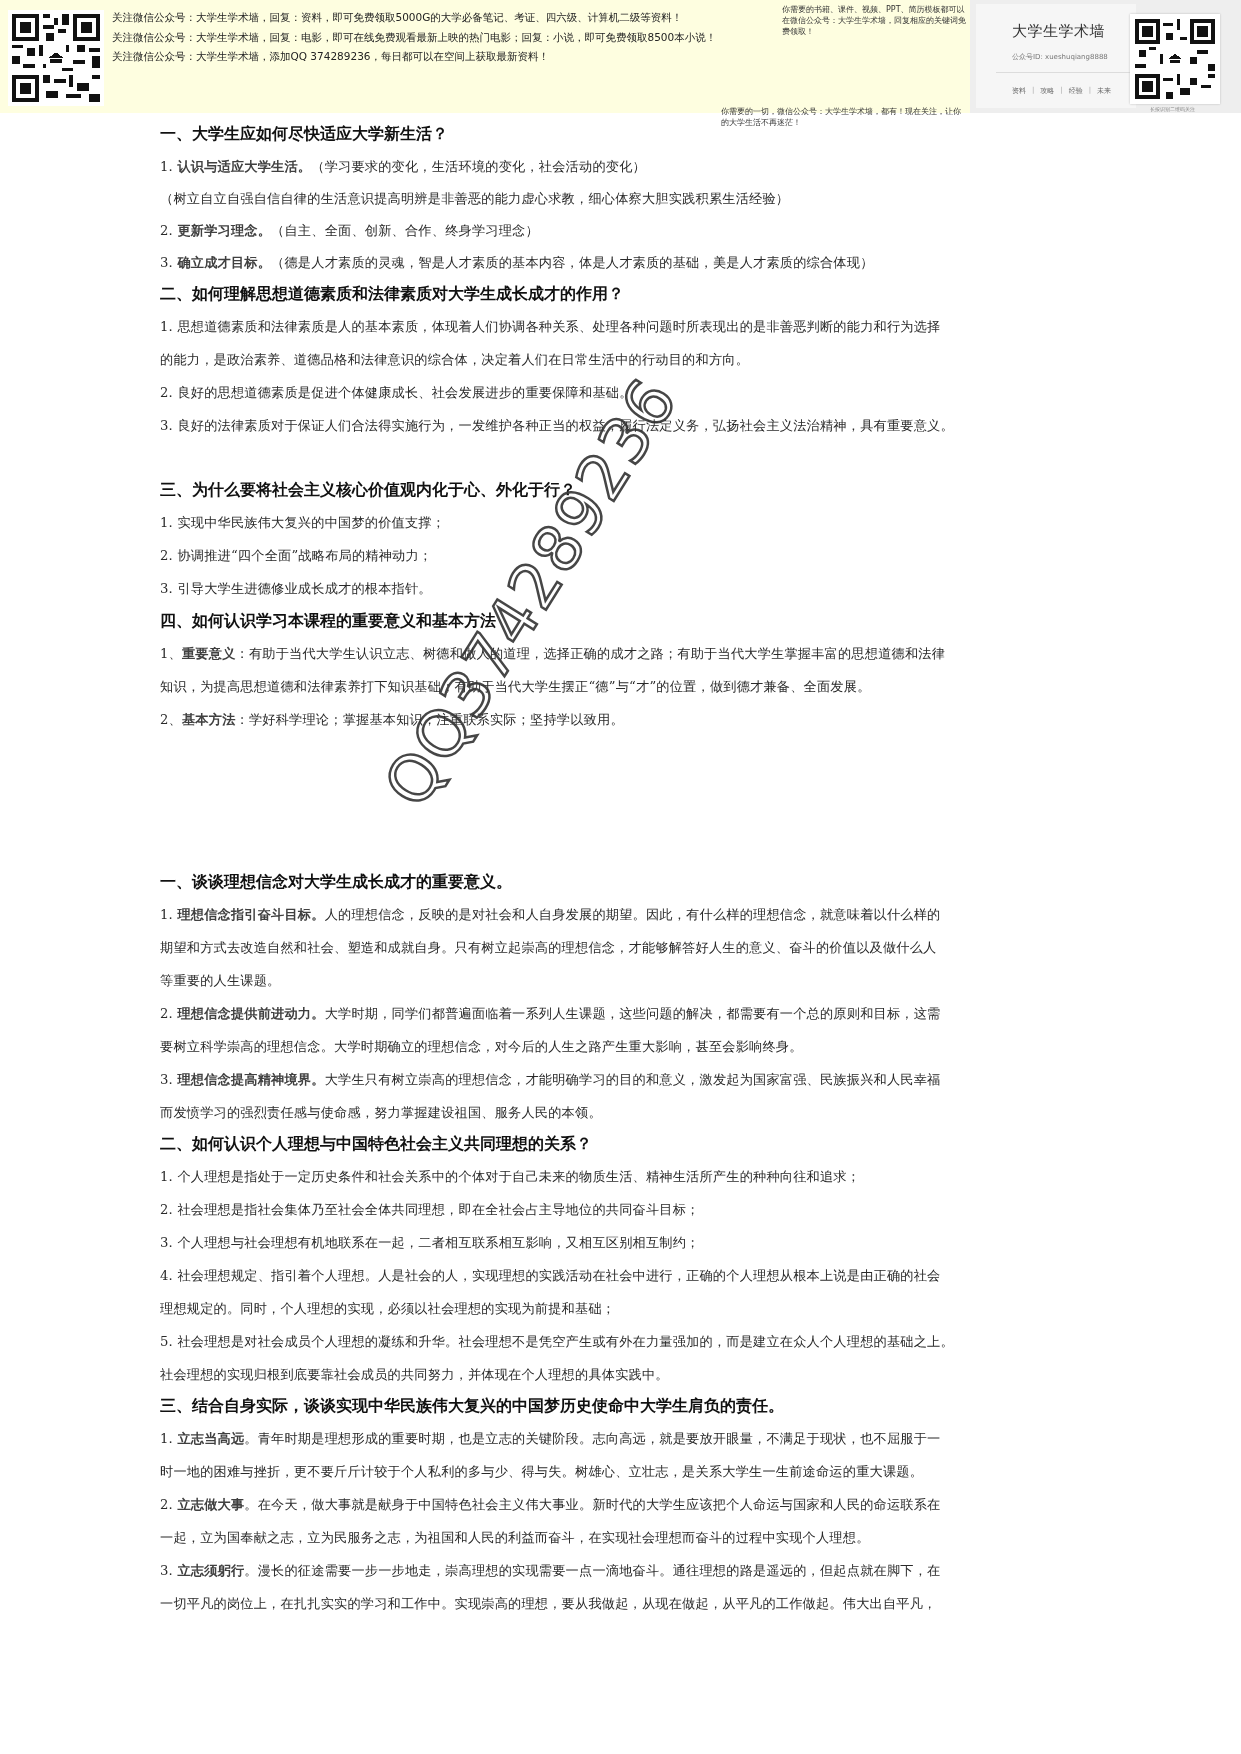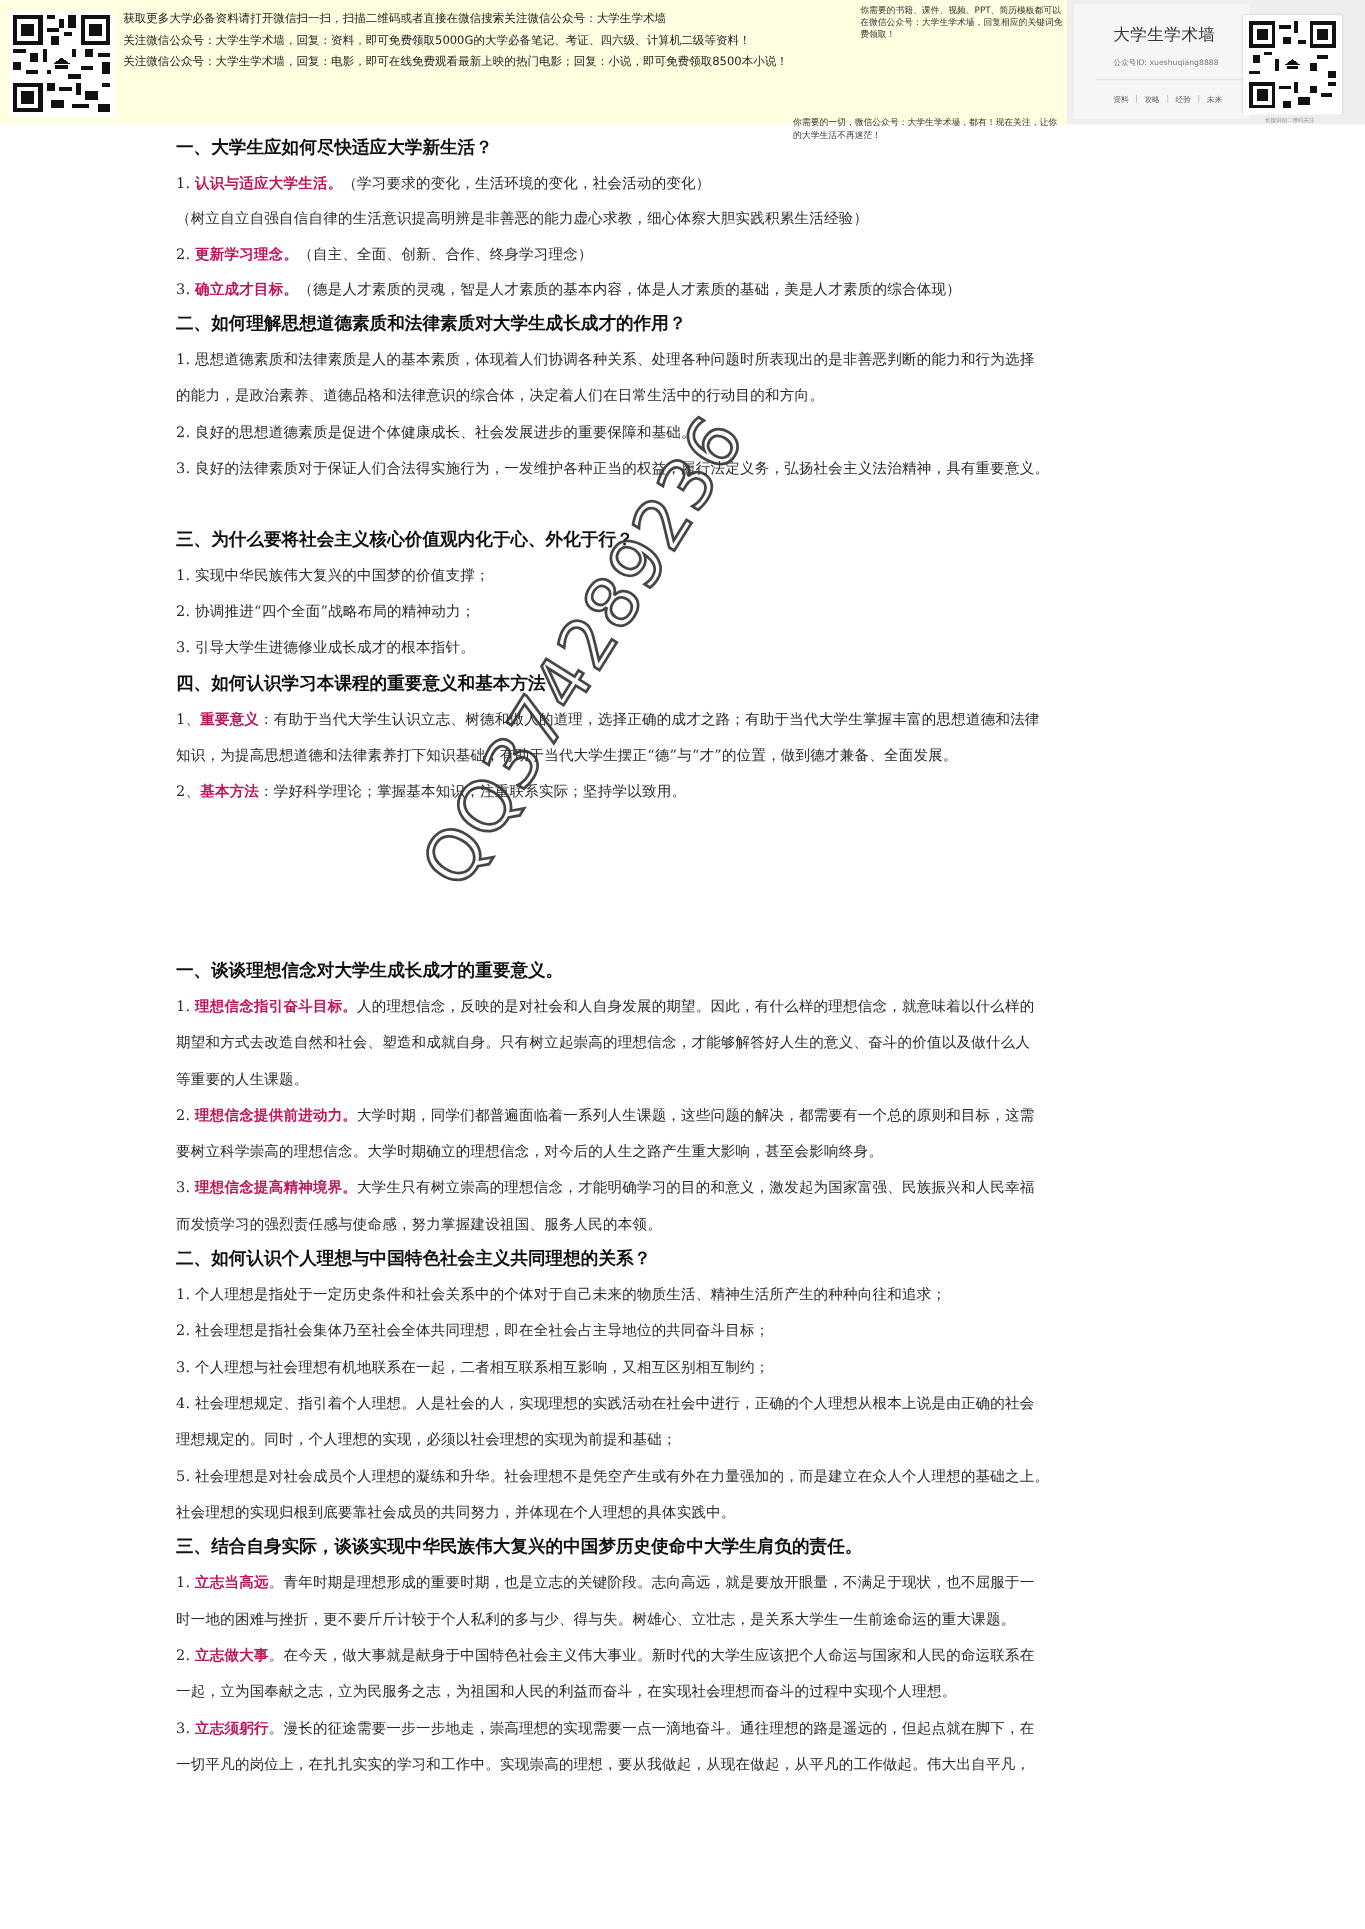--- a/index.html
+++ b/index.html
@@ -32,21 +32,21 @@
   .card-links .sep { color: #aaa; }
   .qr-right { left: 1130px; top: 14px; width: 86px; height: 86px; border: 2px solid #fff; box-shadow: 0 0 2px #bbb; }
   .qr-caption { position: absolute; left: 1150px; top: 106px; font-size: 5px; color: #888;
                 font-family: "DejaVu Sans", "Liberation Sans", sans-serif; }
 
   
   .doc { position: absolute; left: 160px; top: 0; width: 920px; }
   .h { position: absolute; left: 0; font-family: "DejaVu Sans", "Liberation Sans", sans-serif;
        font-weight: bold; font-size: 16px; white-space: nowrap; color: #111; }
   .p { position: absolute; left: 0; font-size: 13.2px; white-space: nowrap; color: #2a2a2a; letter-spacing: 0.2px; }
-  .p b { font-family: "DejaVu Sans", "Liberation Sans", sans-serif; font-weight: bold; color: #be185d; }
+  .p b { font-family: "DejaVu Sans", "Liberation Sans", sans-serif; font-weight: bold; color: #404040; }
 
   
   .watermark { position: absolute; left: 370px; top: 780px; font-family: "DejaVu Sans", "Liberation Sans", sans-serif;
                font-size: 64px; color: transparent; -webkit-text-stroke: 2.5px #333; letter-spacing: 2px;
                transform: rotate(-58deg); transform-origin: 0 0; white-space: nowrap; opacity: 0.9; }
 </style>
 </head>
 <body>
 
 <div class="banner">
@@ -92,23 +92,23 @@
         <rect x="9" y="14" width="2" height="1"></rect>
           <rect x="14" y="15" width="3" height="1"></rect>
         <rect x="10" y="10" width="5" height="5" fill="#fff"></rect>
         <path d="M10.5 12.5 L12.5 11 L14.5 12.5 Z"></path>
           <rect x="11" y="12.7" width="3" height="1"></rect>
       </g>
     </svg>
   </div>
 
   <div class="promo-lines">
-    <div>获取更多大学必备资料请打开微信扫一扫，扫描二维码或者直接在微信搜索关注微信公众号：大学生学术墙</div>
     <div>关注微信公众号：大学生学术墙，回复：资料，即可免费领取5000G的大学必备笔记、考证、四六级、计算机二级等资料！</div>
     <div>关注微信公众号：大学生学术墙，回复：电影，即可在线免费观看最新上映的热门电影；回复：小说，即可免费领取8500本小说！</div>
+    <div>关注微信公众号：大学生学术墙，添加QQ 374289236，每日都可以在空间上获取最新资料！</div>
   </div>
 
   <div class="side-note top">你需要的书籍、课件、视频、PPT、简历模板都可以在微信公众号：大学生学术墙，回复相应的关键词免费领取！</div>
   <div class="side-note bottom">你需要的一切，微信公众号：大学生学术墙，都有！现在关注，让你的大学生活不再迷茫！</div>
 
   <div class="card">
     <div class="card-inner">
       <div class="card-title">大学生学术墙</div>
       <div class="card-id">公众号ID: xueshuqiang8888</div>
       <div class="card-divider"></div>

